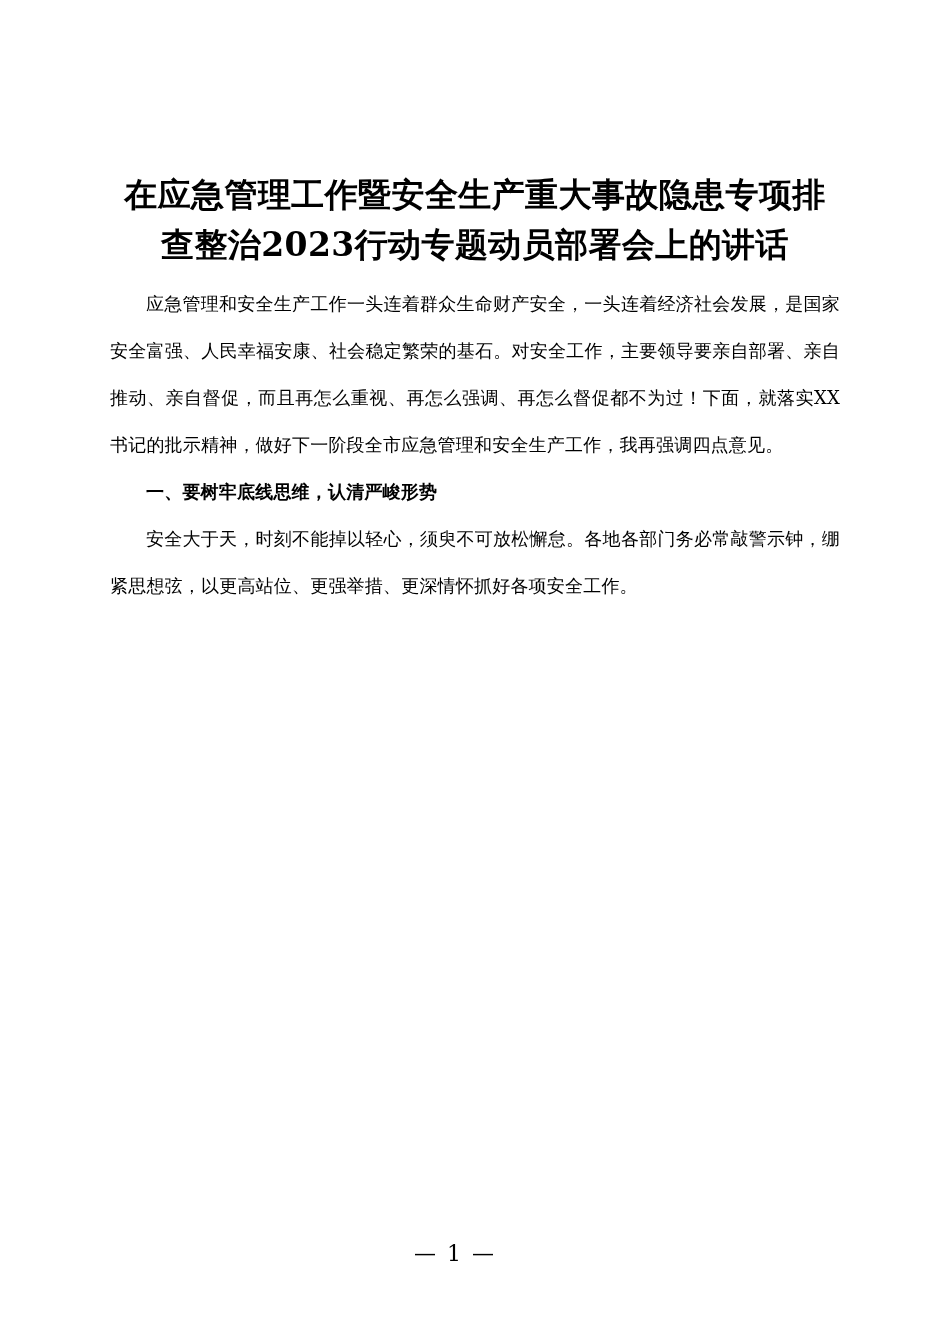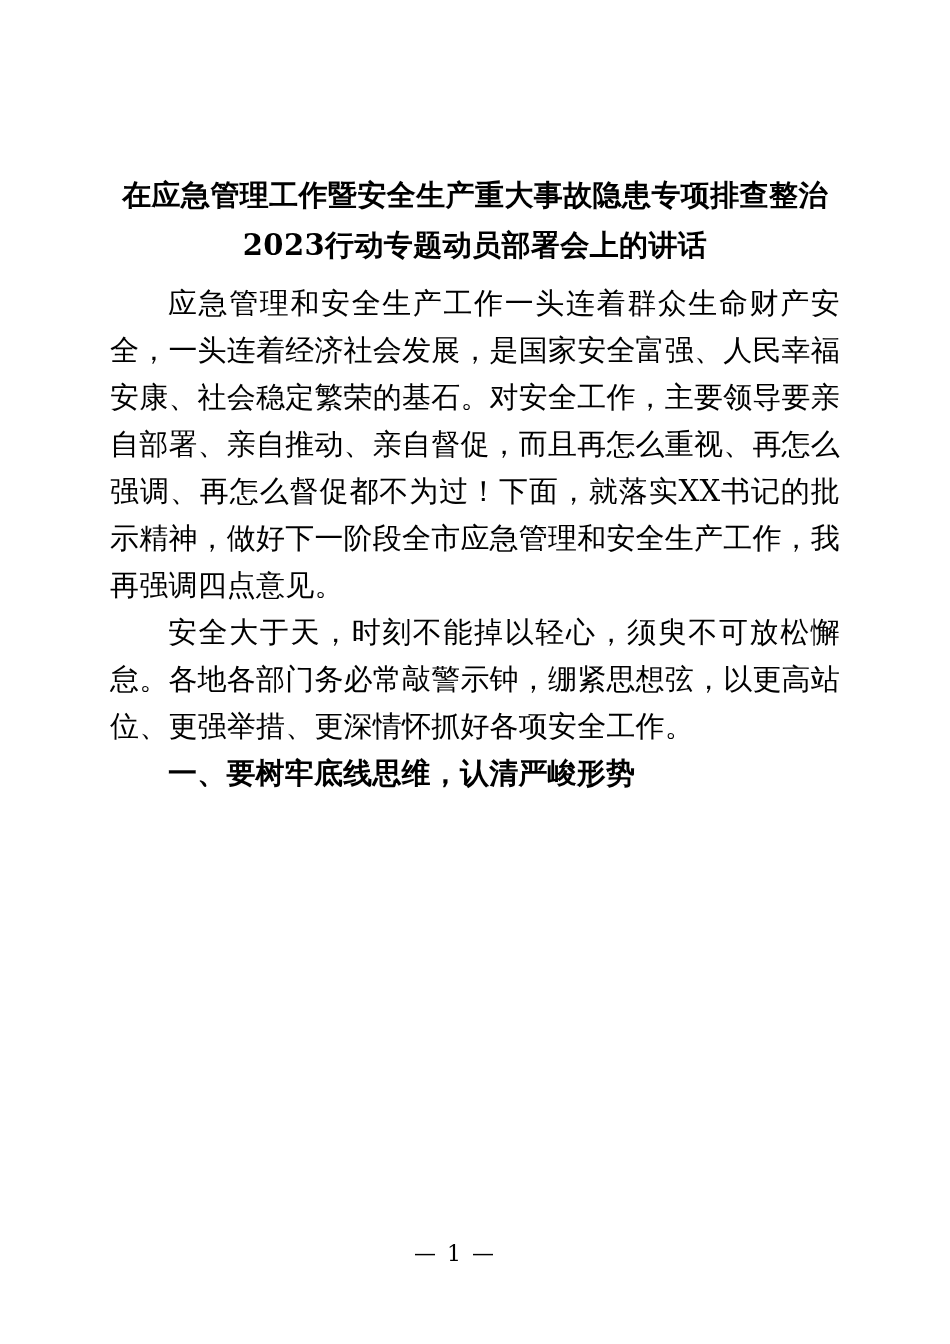--- a/index.html
+++ b/index.html
@@ -17,28 +17,28 @@
   .page {
     position: relative;
     width: 950px;
     height: 1344px;
     box-sizing: border-box;
     padding: 170px 110px 60px 110px;
   }
   .doc-title {
     font-family: "DejaVu Serif", "Liberation Serif", serif;
     font-weight: bold;
-    font-size: 29px;
+    font-size: 33px;
     line-height: 50px;
     text-align: center;
     letter-spacing: 0.4px;
     margin: 0 0 10px 0;
   }
   .para {
-    font-size: 29px;
+    font-size: 18px;
     line-height: 47px;
     text-align: justify;
     text-justify: inter-ideograph;
     text-indent: 2em;
     margin: 0;
     letter-spacing: 0.2px;
   }
   .para.heading {
     font-weight: bold;
   }
@@ -55,20 +55,20 @@
 </style>
 </head>
 <body>
 
 <div class="page">
 
   <h1 class="doc-title">在应急管理工作暨安全生产重大事故隐患专项排查整治2023行动专题动员部署会上的讲话</h1>
 
   <p class="para">应急管理和安全生产工作一头连着群众生命财产安全，一头连着经济社会发展，是国家安全富强、人民幸福安康、社会稳定繁荣的基石。对安全工作，主要领导要亲自部署、亲自推动、亲自督促，而且再怎么重视、再怎么强调、再怎么督促都不为过！下面，就落实XX书记的批示精神，做好下一阶段全市应急管理和安全生产工作，我再强调四点意见。</p>
 
+  <p class="para heading">一、要树牢底线思维，认清严峻形势</p>
+
   <p class="para">安全大于天，时刻不能掉以轻心，须臾不可放松懈怠。各地各部门务必常敲警示钟，绷紧思想弦，以更高站位、更强举措、更深情怀抓好各项安全工作。</p>
-
-  <p class="para heading">一、要树牢底线思维，认清严峻形势</p>
 
 
   <div class="page-number">— 1 —</div>
 
 </div>
 
 </body></html>

